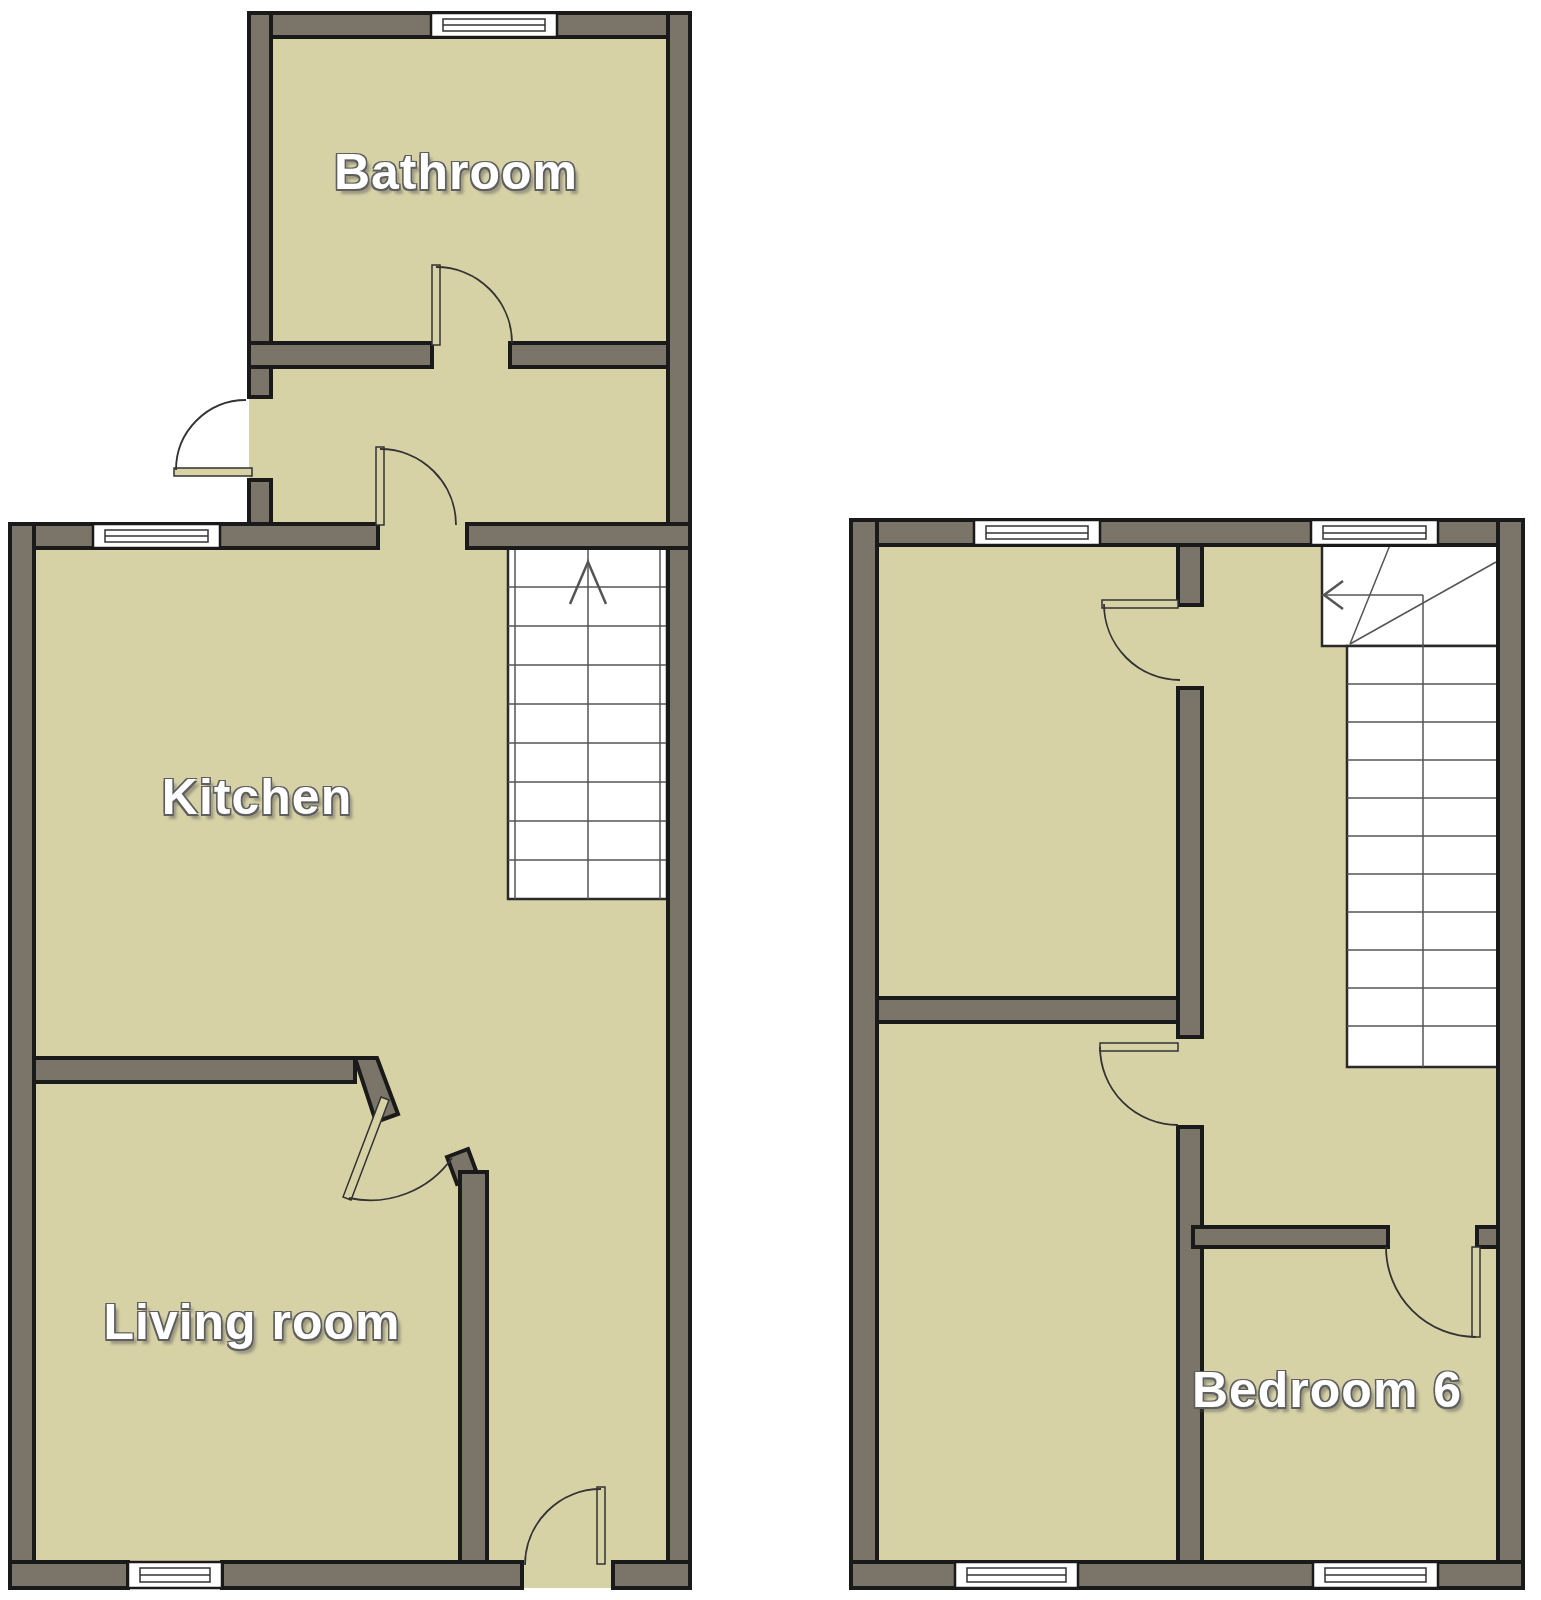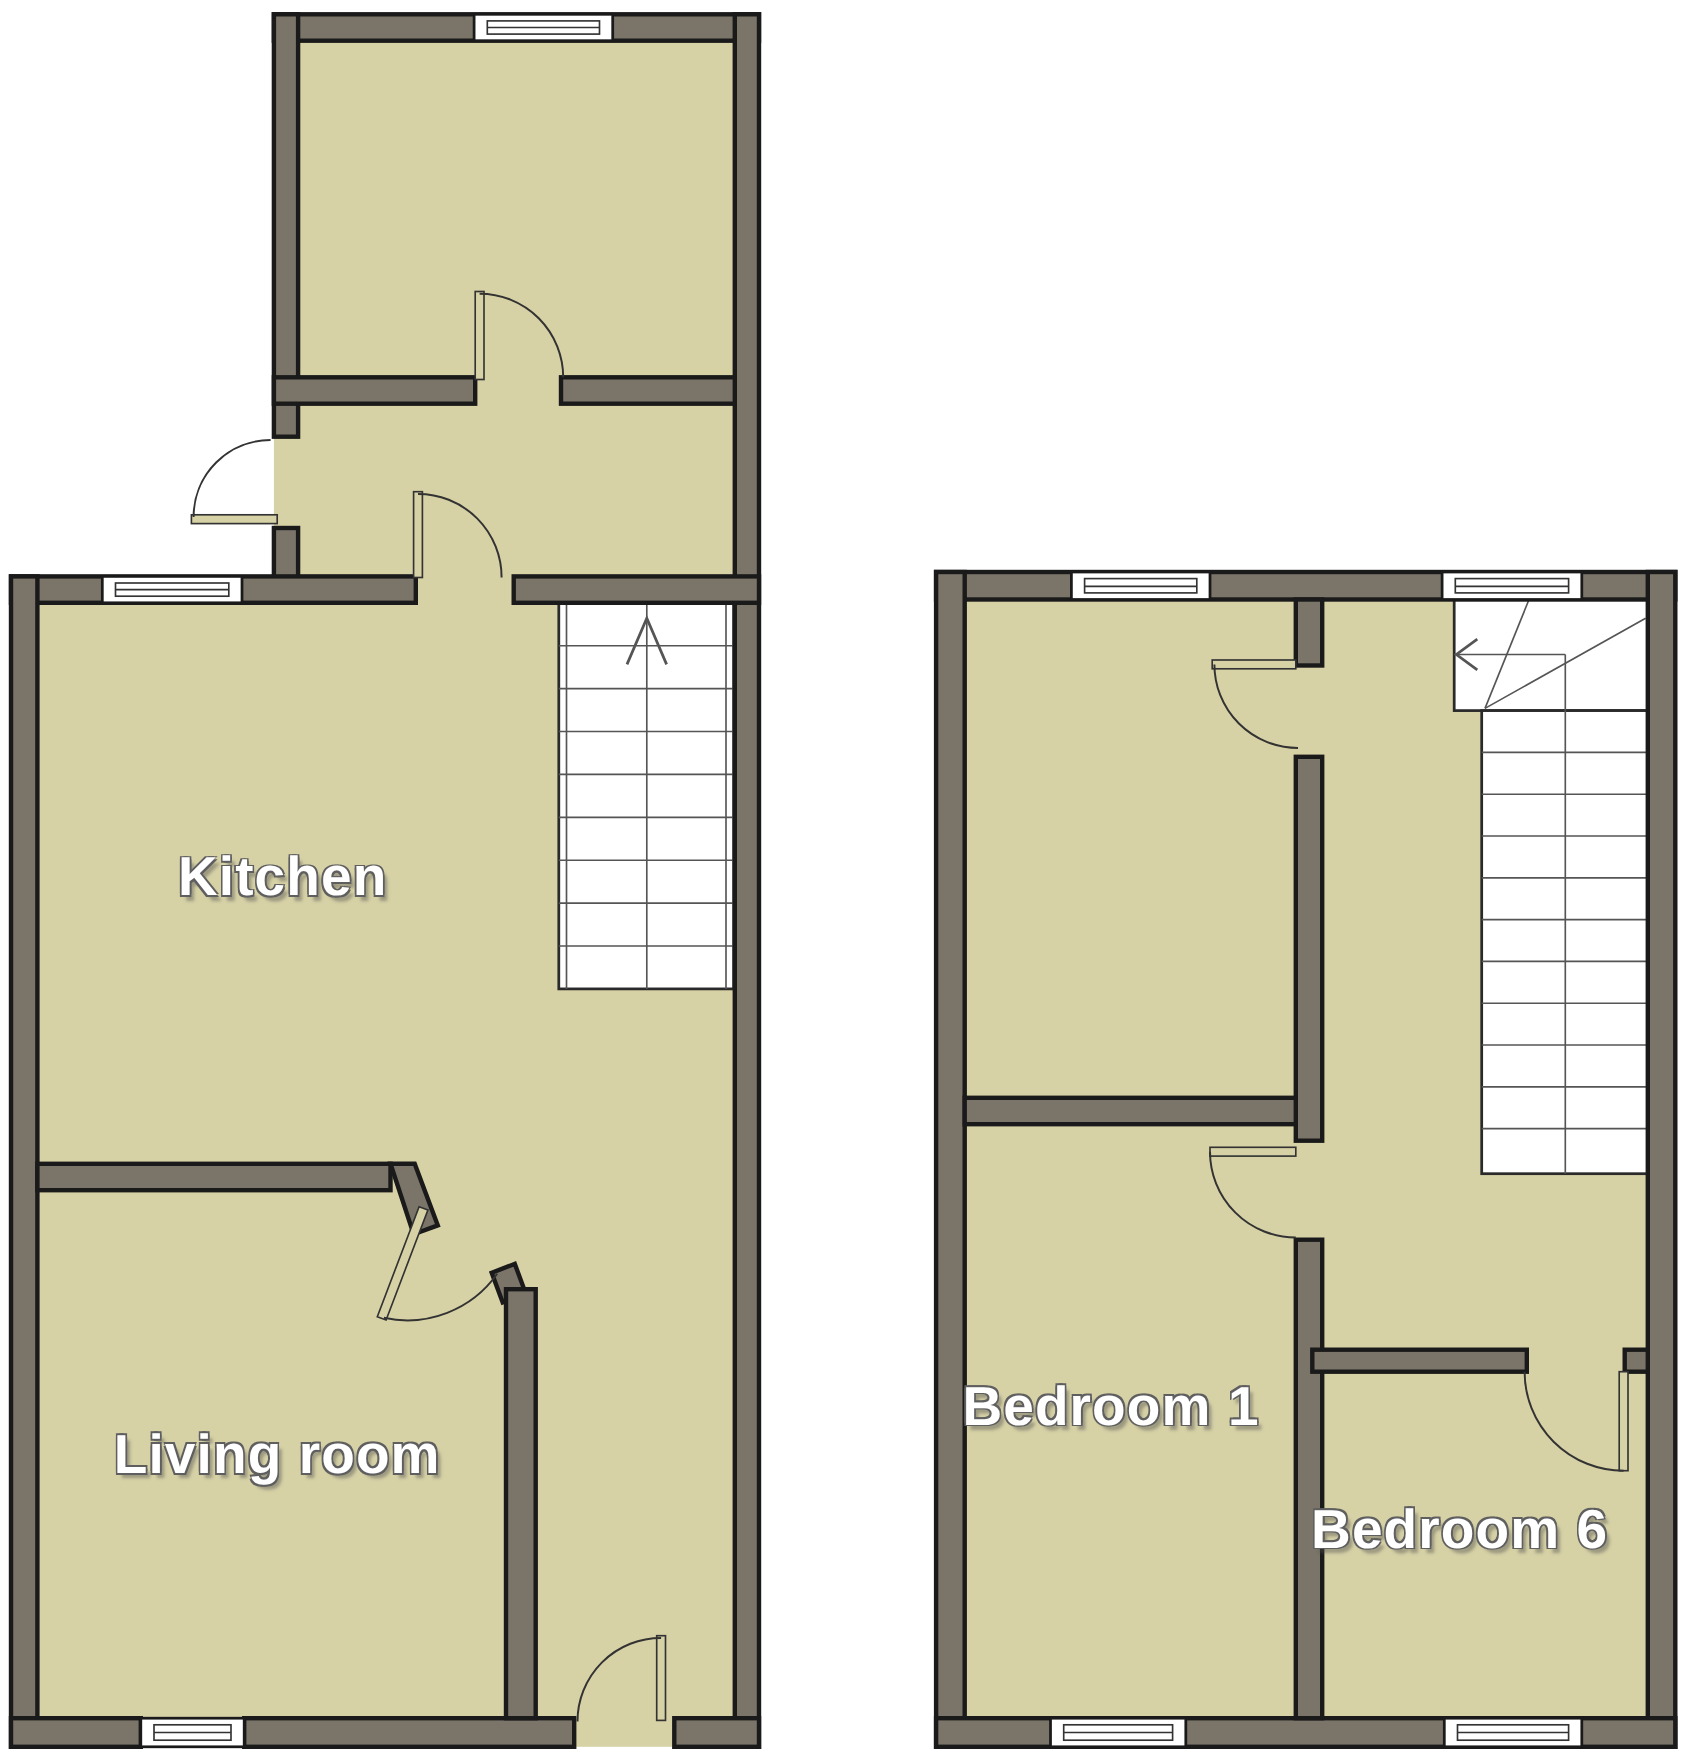--- a/index.html
+++ b/index.html
@@ -188,17 +188,17 @@
         <rect class="leaf" x="1100" y="1043" width="78" height="8"></rect>
         <path class="doorarc" d="M 1100,1047 A 78,78 0 0 0 1178,1125"></path>
       </g>
       <g>
         <rect class="leaf" x="1472" y="1247" width="8" height="90"></rect>
         <path class="doorarc" d="M 1476,1337 A 90,90 0 0 1 1386,1247"></path>
       </g>
     </g>
   </svg>
 
+  <div class="room-label" style="left:456px;top:172px;">Bathroom</div>
   <div class="room-label" style="left:252px;top:1322px;">Living room</div>
   <div class="room-label" style="left:257px;top:797px;">Kitchen</div>
-  <div class="room-label" style="left:1010px;top:1278px;">Bedroom 1</div>
   <div class="room-label" style="left:1327px;top:1390px;">Bedroom 6</div>
 </div>
 
 </body></html>

